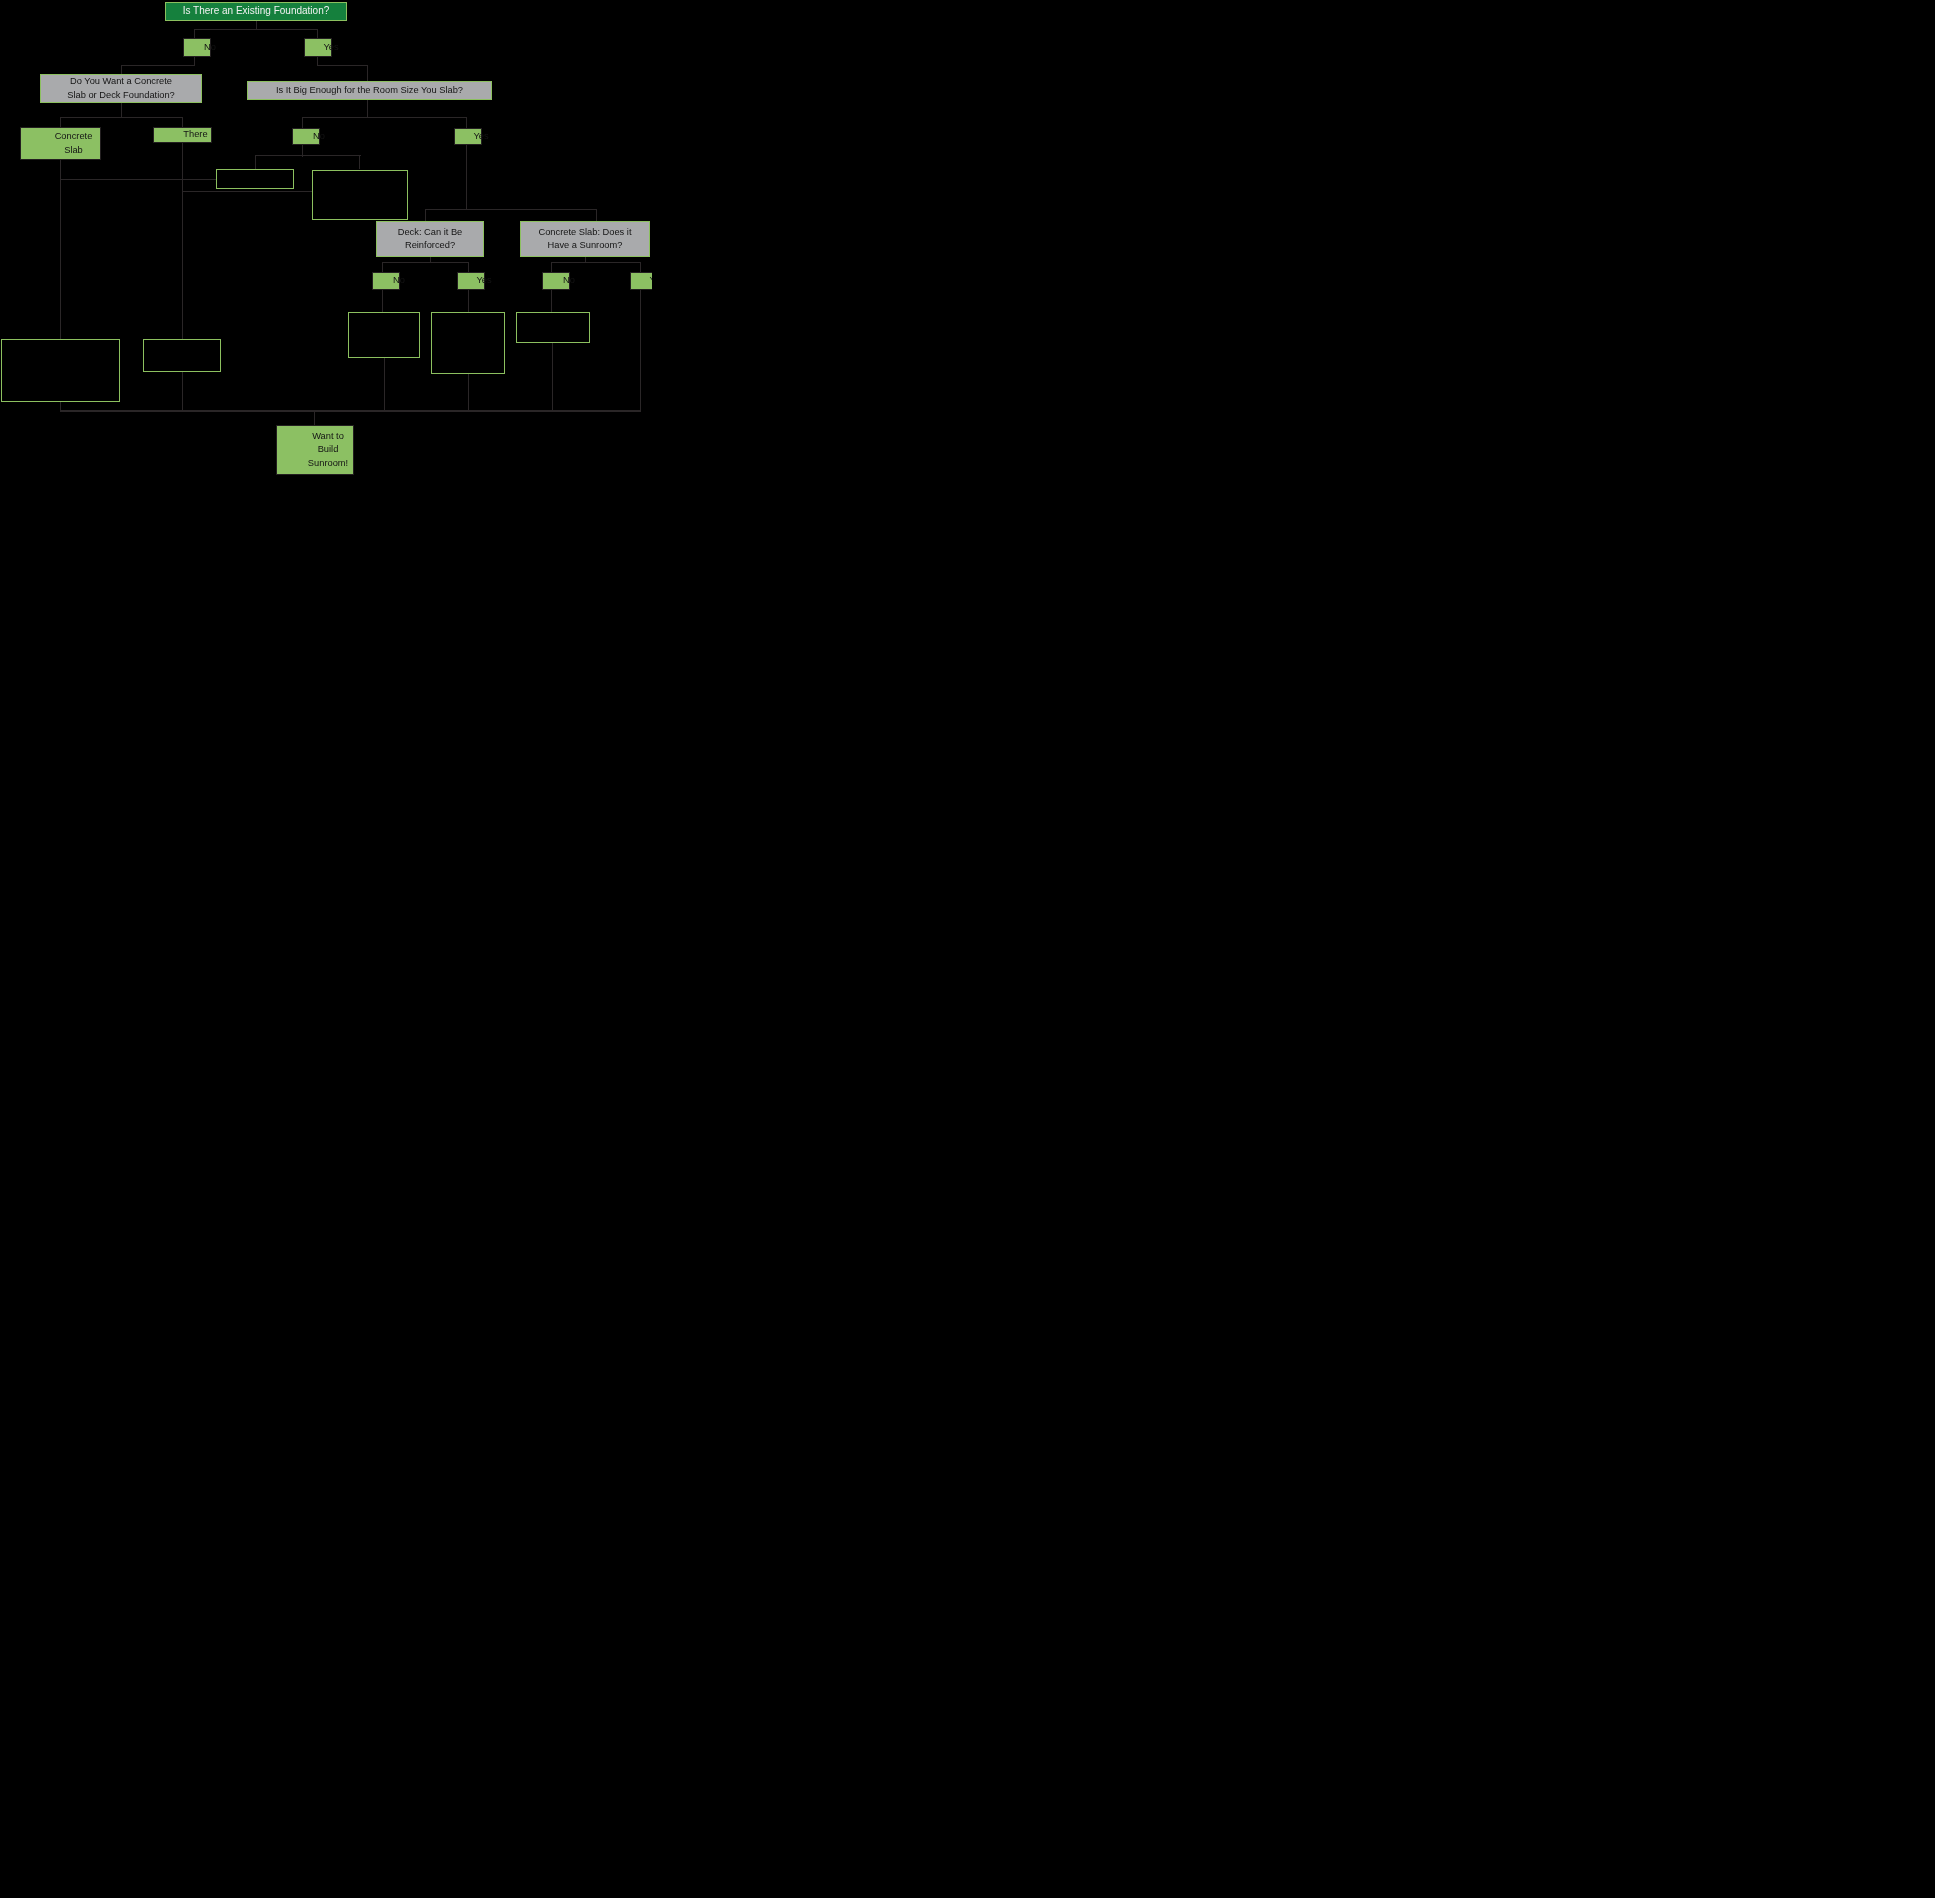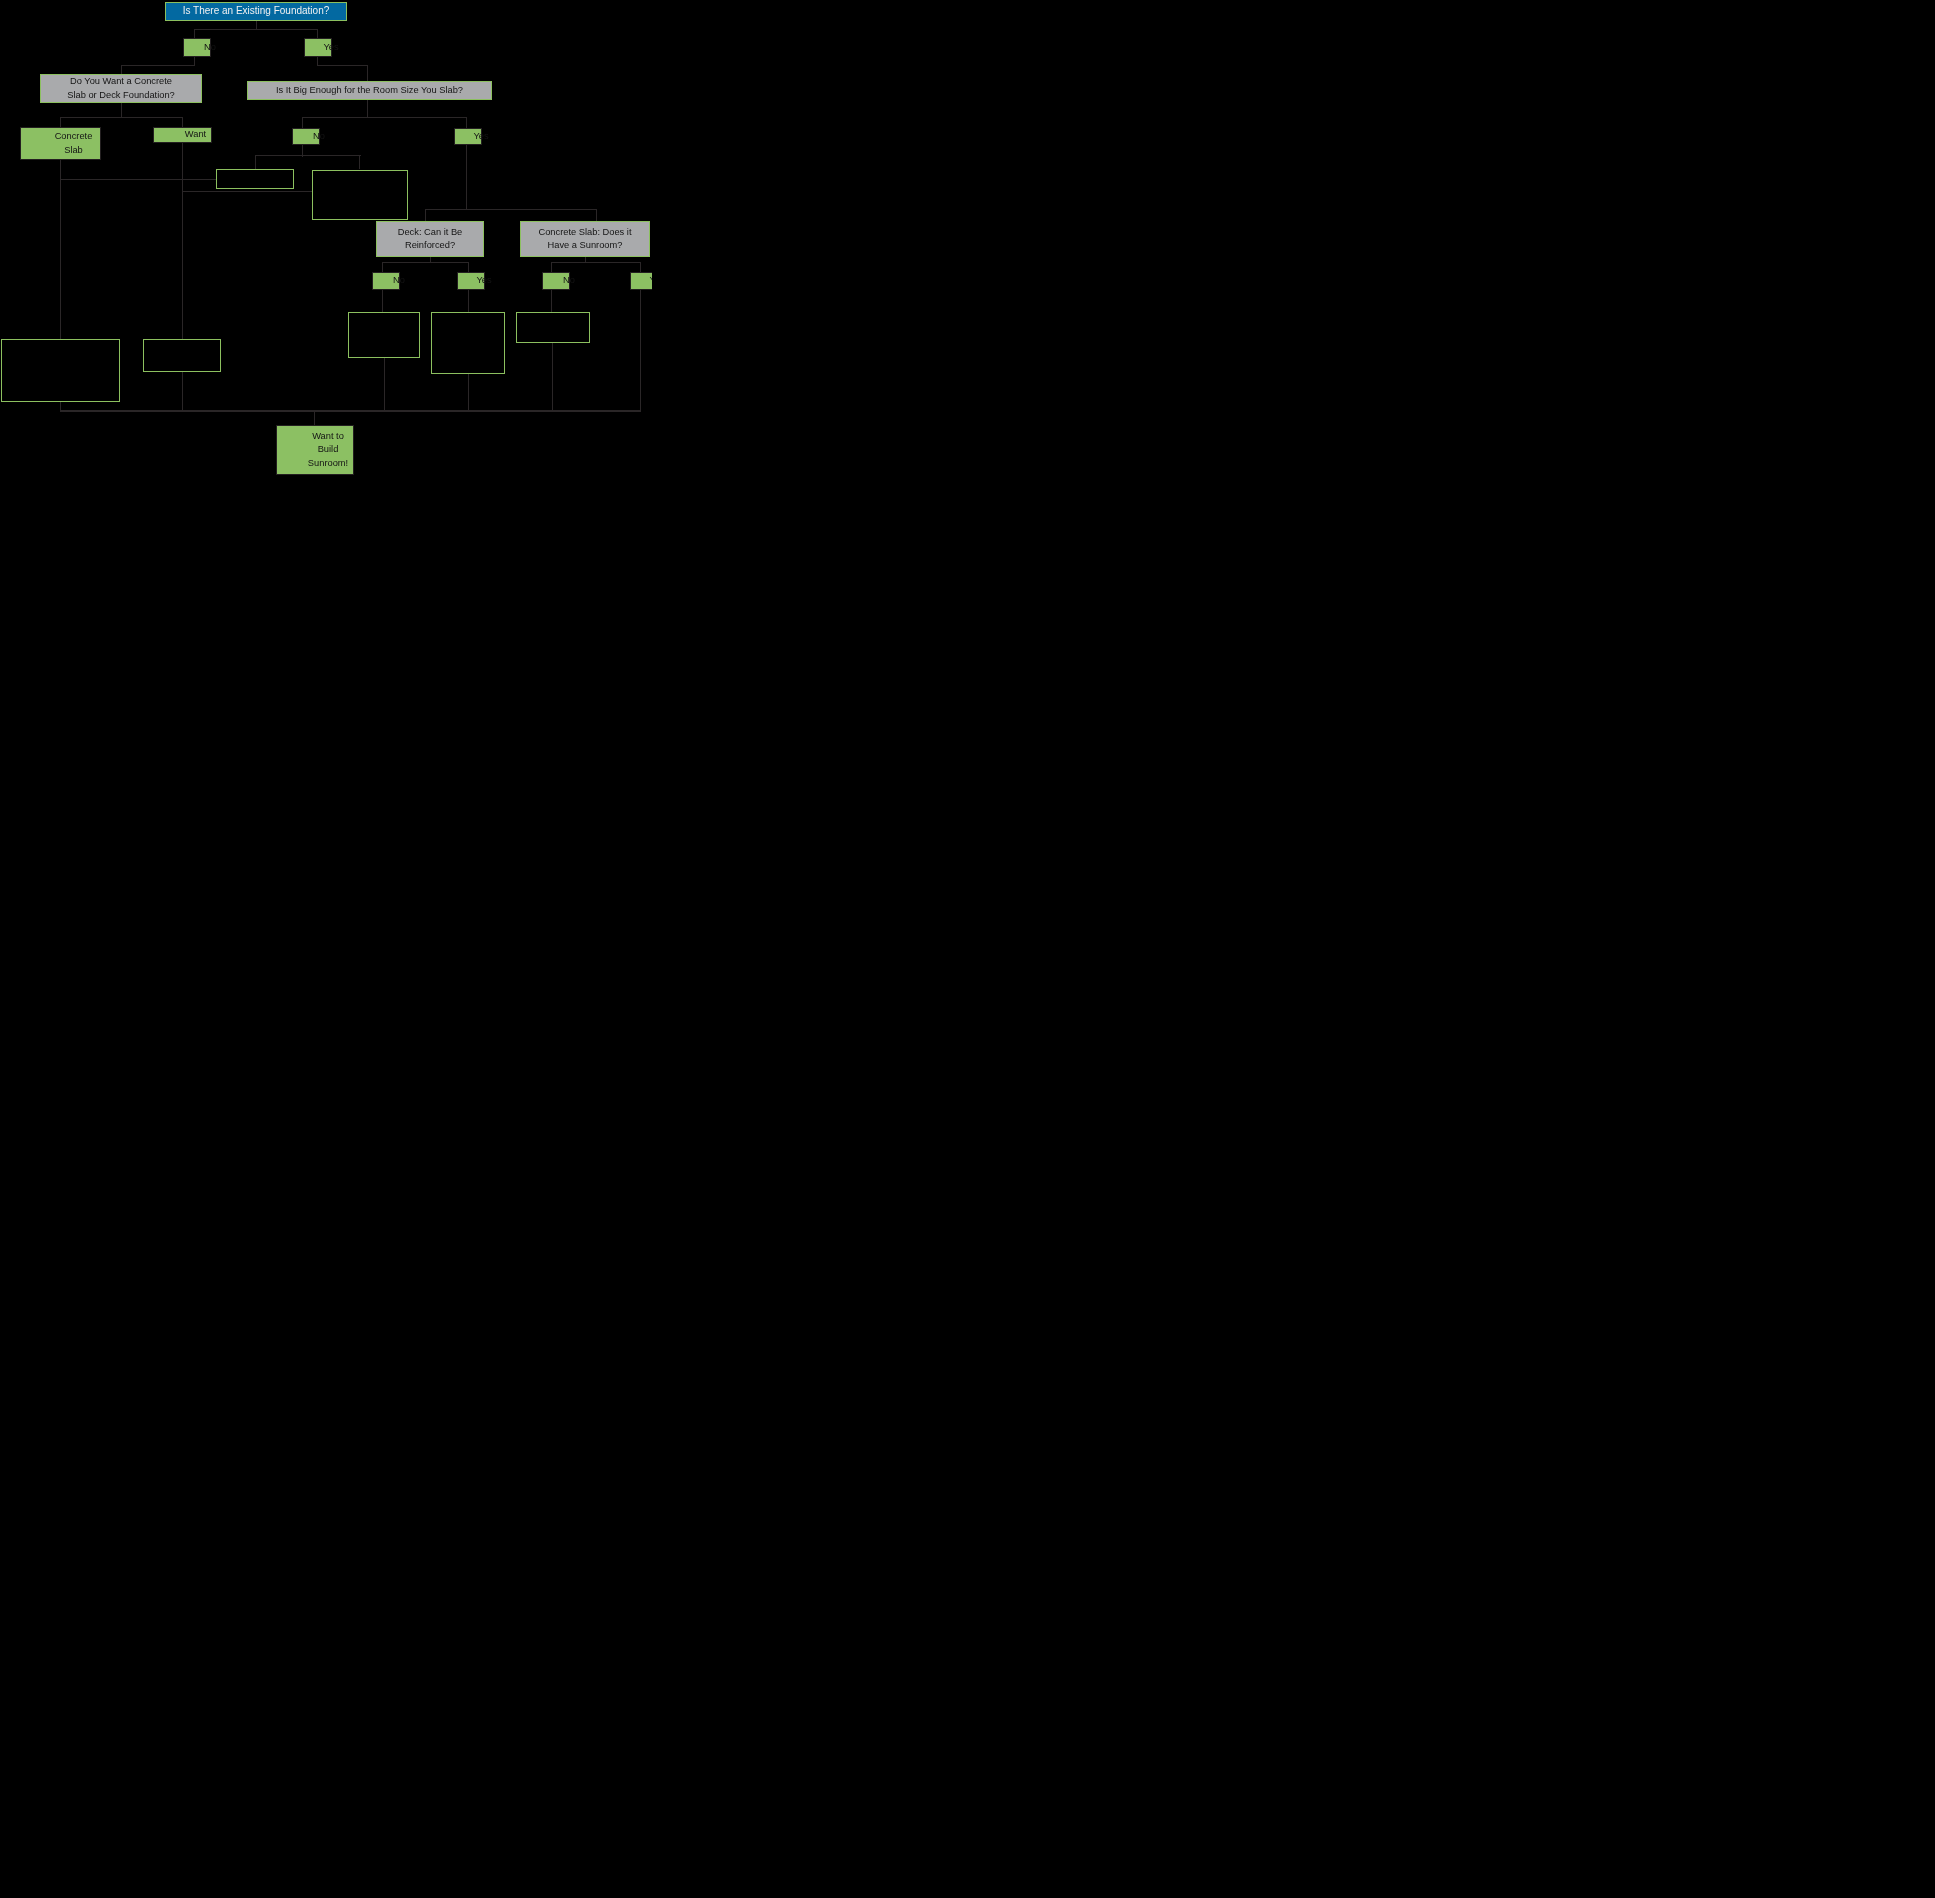--- a/index.html
+++ b/index.html
@@ -8,21 +8,21 @@
     font-family:"Liberation Sans",sans-serif;overflow:hidden;
   }
   .box{
     position:absolute;box-sizing:border-box;
     display:flex;align-items:center;justify-content:center;
     text-align:center;white-space:pre-line;line-height:1.42;
     font-size:9.3px;
   }
   .green{background:#8cc063;border:1.5px solid #231f20;color:#141414;padding-left:26px;}
   .gray{background:#a9aaac;border:1.5px solid #8cc05f;color:#141414;}
-  .dark{background:#0369a1;border:1.9px solid #8cc05f;color:#f2f2f2;font-size:10px;}
+  .dark{background:#15803d;border:1.9px solid #8cc05f;color:#f2f2f2;font-size:10px;}
   .empty{background:#000;border:1.5px solid #8cc05f;}
   .hline,.vline{position:absolute;background:#2a2627;}
   .hline{height:1.2px;}
   .vline{width:1.2px;}
   .bus{height:1.5px;}
 </style>
 </head>
 <body>
 
 <div id="canvas">
@@ -97,21 +97,21 @@
   <div class="box green" style="left:304px;top:38px;width:26px;height:19px;">Yes</div>
 
   <div class="box gray" style="left:40px;top:74px;width:162px;height:29px;">Do You Want a Concrete
 Slab or Deck Foundation?</div>
 
   <div class="box gray" style="left:247px;top:81px;width:245px;height:19px;">Is It Big Enough for the Room Size You Slab?</div>
 
   <div class="box green" style="left:20px;top:127px;width:81px;height:33px;">Concrete
 Slab</div>
 
-  <div class="box green" style="left:153px;top:127px;width:59px;height:16px;">Want</div>
+  <div class="box green" style="left:153px;top:127px;width:59px;height:16px;">There</div>
 
   <div class="box green" style="left:292px;top:128px;width:20px;height:17px;">No</div>
 
   <div class="box green" style="left:454px;top:128px;width:24px;height:17px;">Yes</div>
 
   <div class="box empty" style="left:216px;top:169px;width:78px;height:20px;"></div>
 
   <div class="box empty" style="left:312px;top:170px;width:96px;height:50px;"></div>
 
   <div class="box gray" style="left:376px;top:221px;width:108px;height:36px;">Deck: Can it Be

